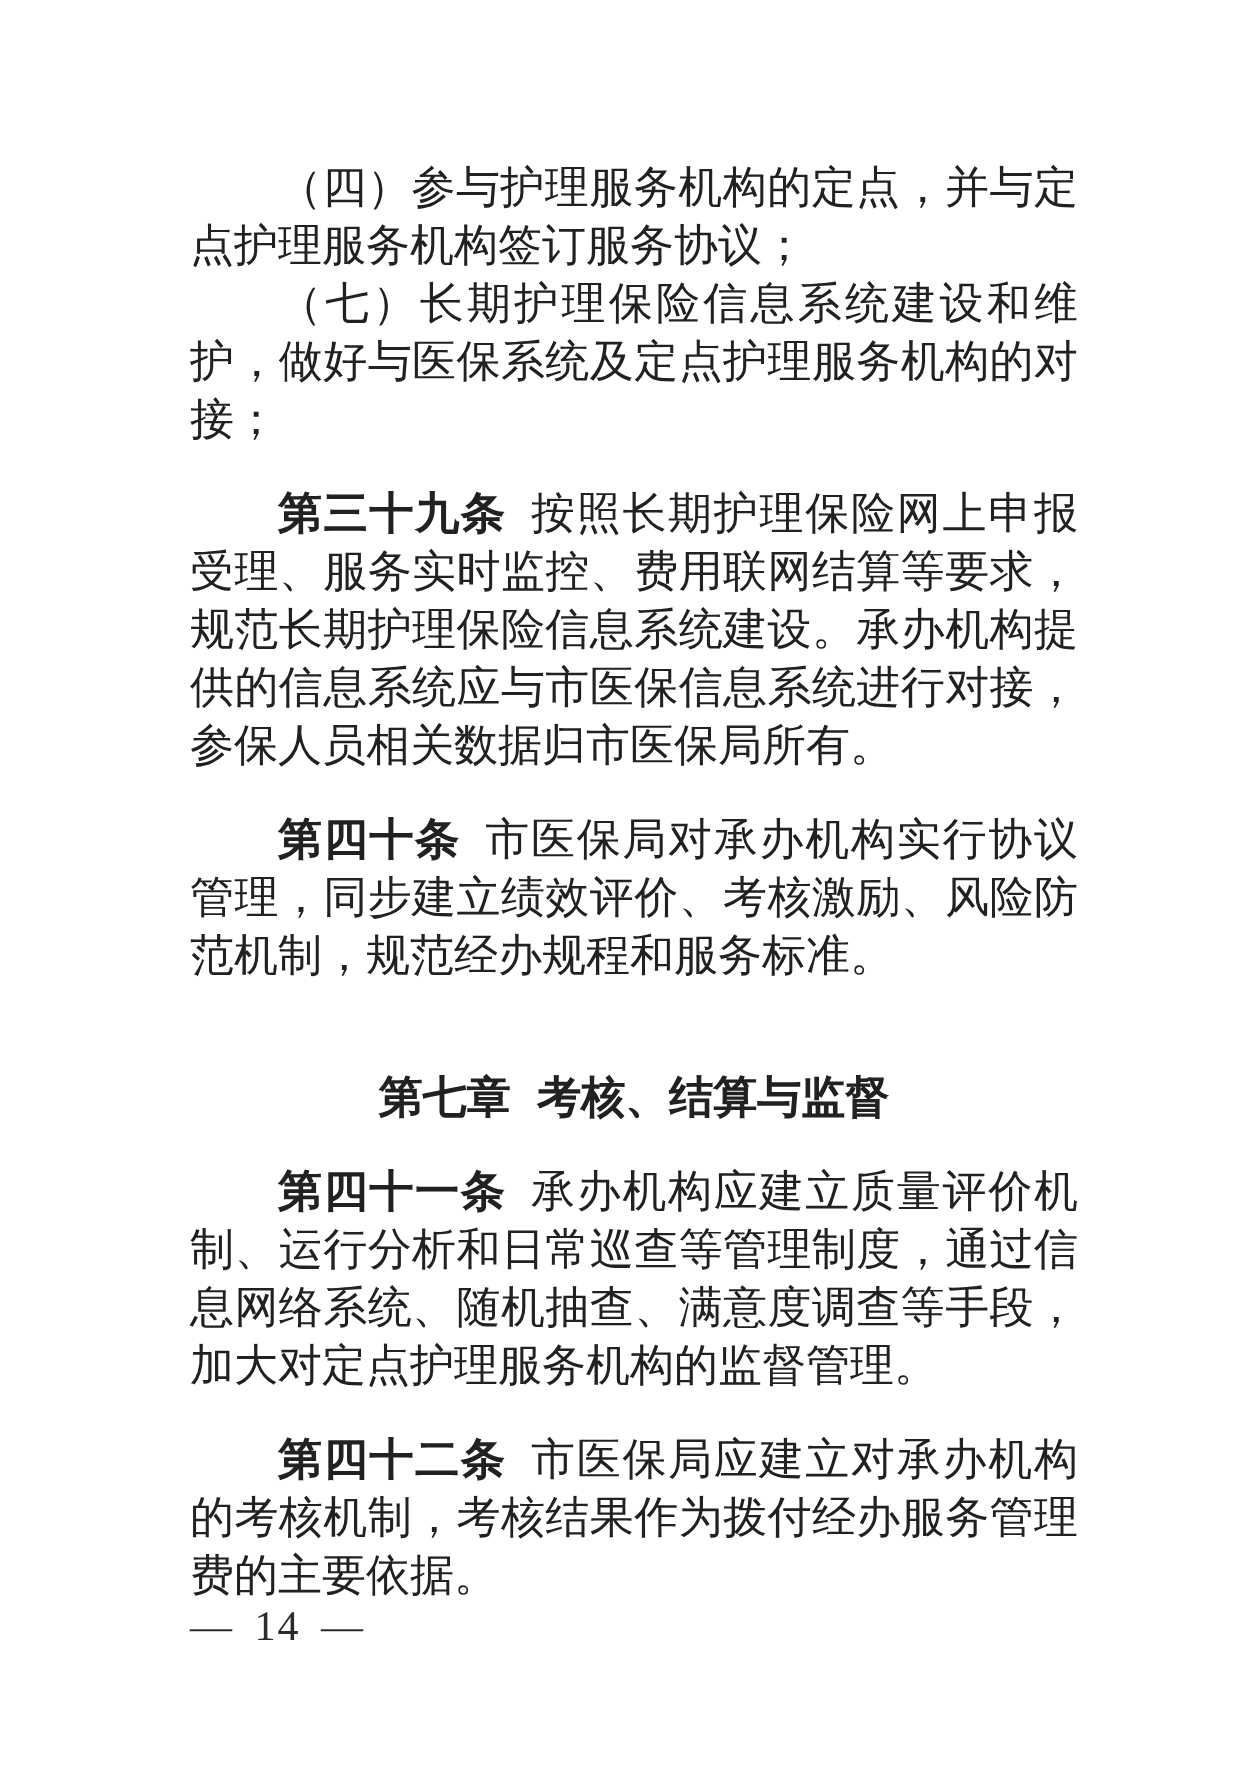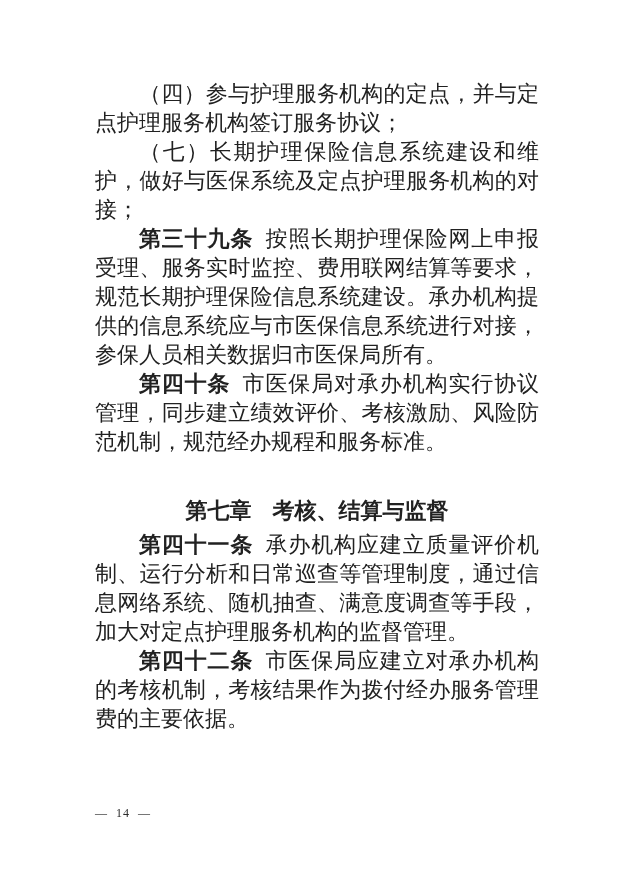--- a/index.html
+++ b/index.html
@@ -23,41 +23,41 @@
     width: 444px;
     font-size: 22px;
     line-height: 29px;
     text-align: justify;
   }
   .doc-body p {
     margin: 0;
     text-indent: 2em;
   }
   .doc-body p.article {
-    margin-top: 0;
+    margin-top: 18px;
   }
   .article-label {
     font-weight: bold;
     font-family: "Liberation Sans", "DejaVu Sans", sans-serif;
     margin-right: 0.55em;
   }
   .chapter {
     margin-top: 42px !important;
     margin-bottom: 3px !important;
     text-indent: 0 !important;
     text-align: center;
     font-weight: bold;
-    font-family: Liberation Mono, monospace;
+    font-family: Liberation Serif, serif;
     word-spacing: 0.35em;
   }
   .page-number {
     position: absolute;
     left: 95px;
     top: 803px;
-    font-size: 12px;
+    font-size: 21px;
     line-height: 20px;
     letter-spacing: 1px;
     word-spacing: 4px;
     color: #2b2b2b;
   }
 </style>
 </head>
 <body>
 
 <div class="page">

